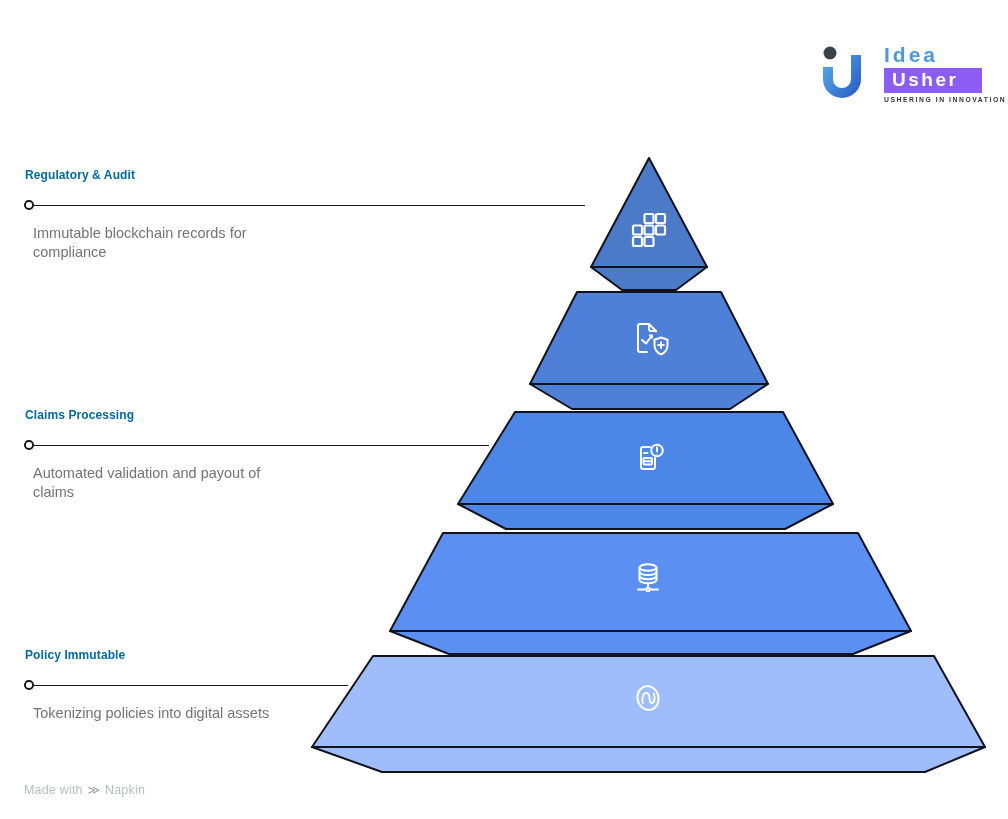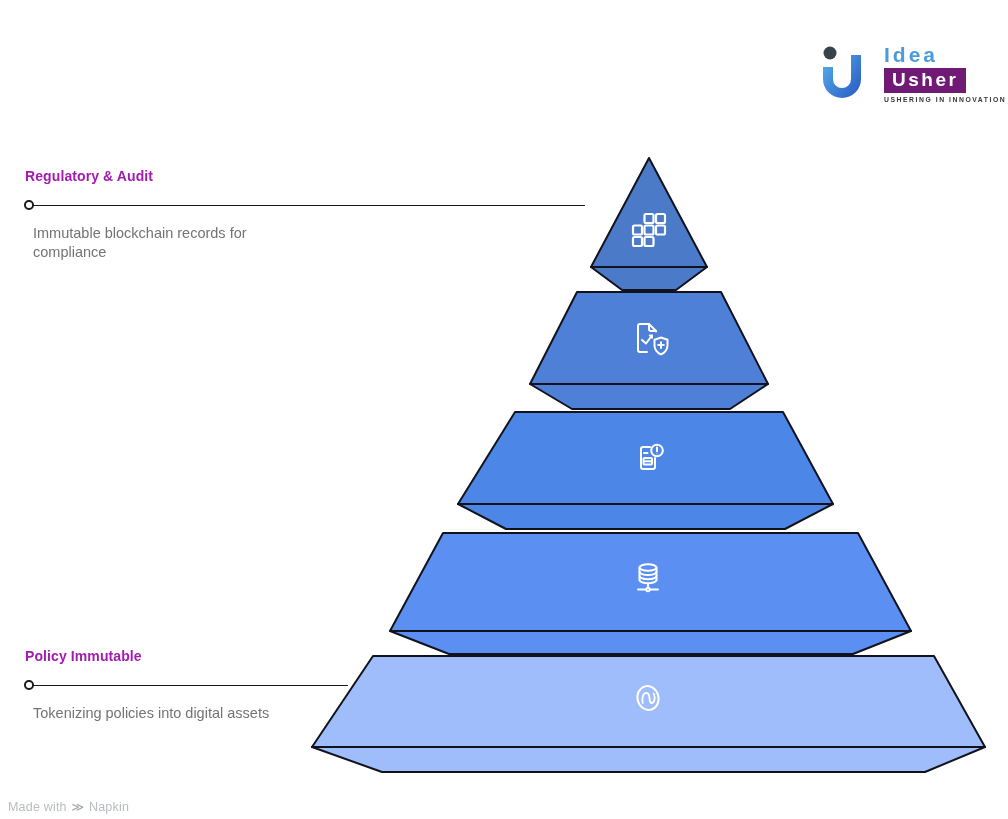--- a/index.html
+++ b/index.html
@@ -1,42 +1,42 @@
 <!DOCTYPE html>
 <html><head>
 <meta charset="utf-8">
 <style>
   html,body{margin:0;padding:0;background:#ffffff;}
   .canvas{position:relative;width:1008px;height:819px;background:#ffffff;overflow:hidden;
           font-family:"Liberation Sans", sans-serif;}
 
   
   .label{position:absolute;left:25px;width:260px;}
-  .label h2{margin:0;font-size:14px;font-weight:700;color:#a21caf;letter-spacing:.1px;}
+  .label h2{margin:0;font-size:12px;font-weight:700;color:#0369a1;letter-spacing:.1px;}
   .rule{position:absolute;left:0;top:37px;height:0;border-top:1.6px solid #1a1a1a;}
   .bullet{position:absolute;left:-1px;top:-5.6px;width:8px;height:8px;border:2.6px solid #1a1a1a;
           border-radius:50%;background:#ffffff;box-sizing:border-box;width:9.5px;height:9.5px;}
   .label p{margin:8px;position:absolute;top:48px;width:250px;font-size:14.5px;line-height:18.5px;color:#737373;}
 
   
   .pyr{position:absolute;left:0;top:0;}
   .pyr polygon{stroke:#12121c;stroke-width:2;stroke-linejoin:round;}
   .licon{fill:none;stroke:#ffffff;stroke-width:2;stroke-linecap:round;stroke-linejoin:round;}
 
   
   .logo{position:absolute;left:818px;top:44px;width:170px;display:flex;align-items:flex-start;}
   .logo-mark{flex:0 0 auto;}
   .logo-text{margin-left:16px;}
   .logo-idea{color:#4e9ad8;font-size:21px;font-weight:700;letter-spacing:3px;line-height:22px;}
-  .logo-usher{margin-top:2px;background:#701a75;color:#ffffff;font-size:19px;font-weight:700;
-              letter-spacing:2.5px;padding:1px 8px 3px 8px;display:inline-block;line-height:21px;}
+  .logo-usher{margin-top:2px;background:#8b5cf6;color:#ffffff;font-size:19px;font-weight:700;
+              letter-spacing:2.5px;padding:1px 24px 3px 8px;display:inline-block;line-height:21px;}
   .logo-tagline{margin-top:3px;font-size:6.8px;font-weight:700;color:#35363a;letter-spacing:1.55px;white-space:nowrap;}
 
   
-  .footer{position:absolute;left:8px;top:783px;font-size:12.5px;color:#b9bcbe;letter-spacing:.2px;margin-top:17px;}
+  .footer{position:absolute;left:24px;top:783px;font-size:12.5px;color:#b9bcbe;letter-spacing:.2px;}
   .footer .glyph{color:#9aa0a6;font-size:12px;padding:0 1px;}
 </style>
 </head>
 <body>
 
 <div class="canvas">
 
   <svg class="pyr" width="1008" height="819" viewBox="0 0 1008 819">
 
     <g>
@@ -107,20 +107,27 @@
 
   <div class="label" style="top:168px">
     <h2>Regulatory &amp; Audit</h2>
     <div class="rule" style="width:560px">
       <span class="bullet"></span>
     </div>
     <p>Immutable blockchain records for compliance</p>
   </div>
 
 
+  <div class="label" style="top:408px">
+    <h2>Claims Processing</h2>
+    <div class="rule" style="width:464px">
+      <span class="bullet"></span>
+    </div>
+    <p>Automated validation and payout of claims</p>
+  </div>
 
 
   <div class="label" style="top:648px">
     <h2>Policy Immutable</h2>
     <div class="rule" style="width:323px">
       <span class="bullet"></span>
     </div>
     <p>Tokenizing policies into digital assets</p>
   </div>
 

